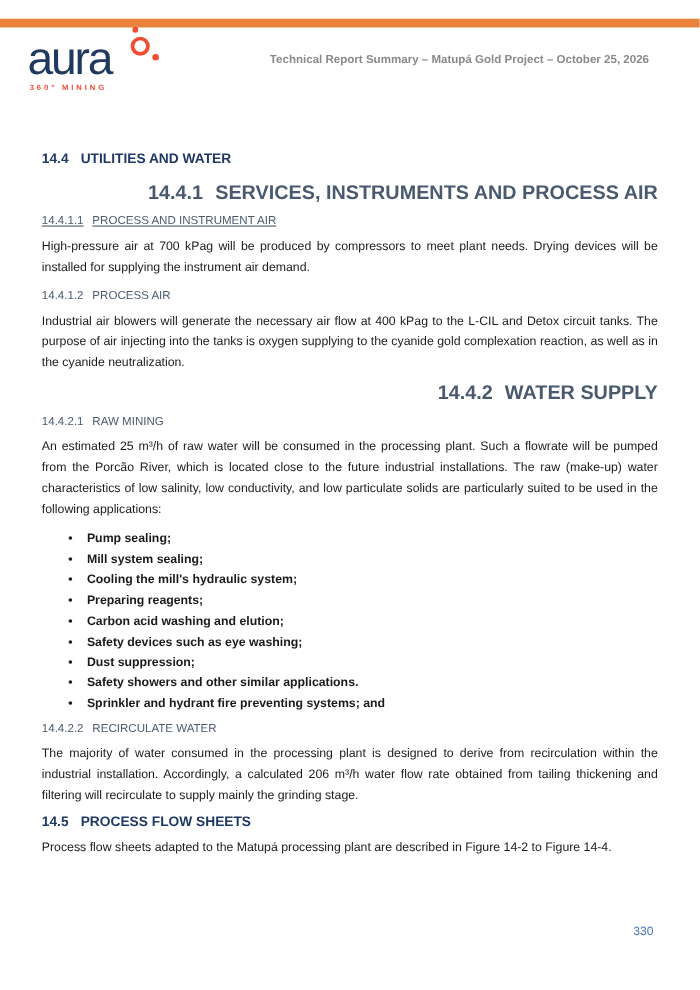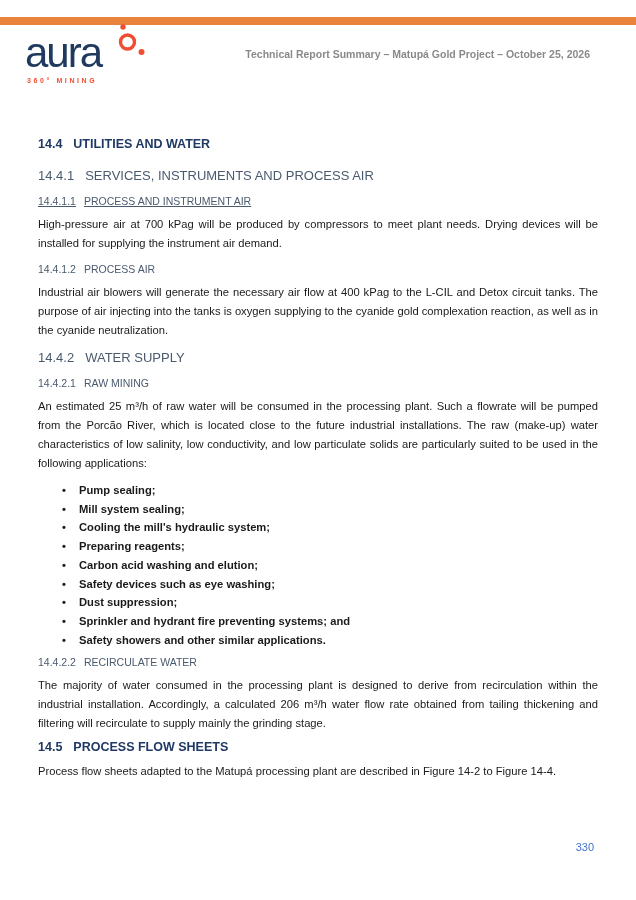--- a/index.html
+++ b/index.html
@@ -43,22 +43,23 @@
     font-size:10.5px;font-weight:bold;color:var(--header-gray);
     white-space:nowrap;
   }
   
   .content{position:absolute;left:38px;top:129px;width:560px;}
   h1{
     font-size:12.5px;line-height:15px;font-weight:bold;
     color:var(--heading-navy);
   }
   h2{
-    font-size:13px;line-height:15px;font-weight:normal;
+    font-size:18px;line-height:15px;font-weight:bold;
     color:var(--heading-slate);
+    text-align:right;
   }
   h3{
     font-size:10.5px;line-height:13px;font-weight:normal;
     color:var(--heading-slate);
   }
   h1 .num,h2 .num,h3 .num{margin-right:11px;}
   h3 .num{margin-right:8px;}
   .h1-a{margin-top:8px;}
   .h2-a{margin-top:16px;}
   .h3-a{margin-top:12px;text-decoration:underline;}
@@ -144,22 +145,22 @@
   <p>An estimated 25 m³/h of raw water will be consumed in the processing plant. Such a flowrate will be pumped from the Porcão River, which is located close to the future industrial installations. The raw (make-up) water characteristics of low salinity, low conductivity, and low particulate solids are particularly suited to be used in the following applications:</p>
 
   <ul class="bullets">
     <li>Pump sealing;</li>
     <li>Mill system sealing;</li>
     <li>Cooling the mill's hydraulic system;</li>
     <li>Preparing reagents;</li>
     <li>Carbon acid washing and elution;</li>
     <li>Safety devices such as eye washing;</li>
     <li>Dust suppression;</li>
+    <li>Safety showers and other similar applications.</li>
     <li>Sprinkler and hydrant fire preventing systems; and</li>
-    <li>Safety showers and other similar applications.</li>
   </ul>
 
   <h3 class="h3-d">
     <span class="num">14.4.2.2</span><span>RECIRCULATE WATER</span>
   </h3>
 
   <p>The majority of water consumed in the processing plant is designed to derive from recirculation within the industrial installation. Accordingly, a calculated 206 m³/h water flow rate obtained from tailing thickening and filtering will recirculate to supply mainly the grinding stage.</p>
 
   <h1 class="h1-b">
     <span class="num">14.5</span><span>PROCESS FLOW SHEETS</span>

